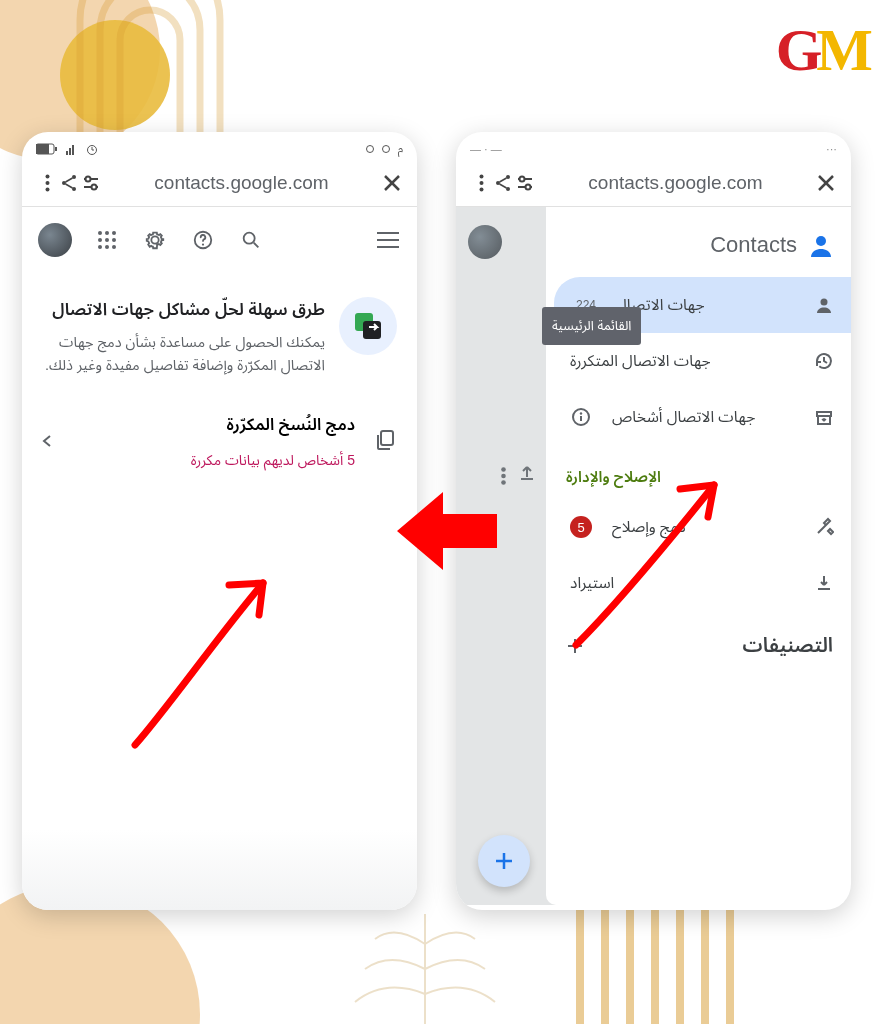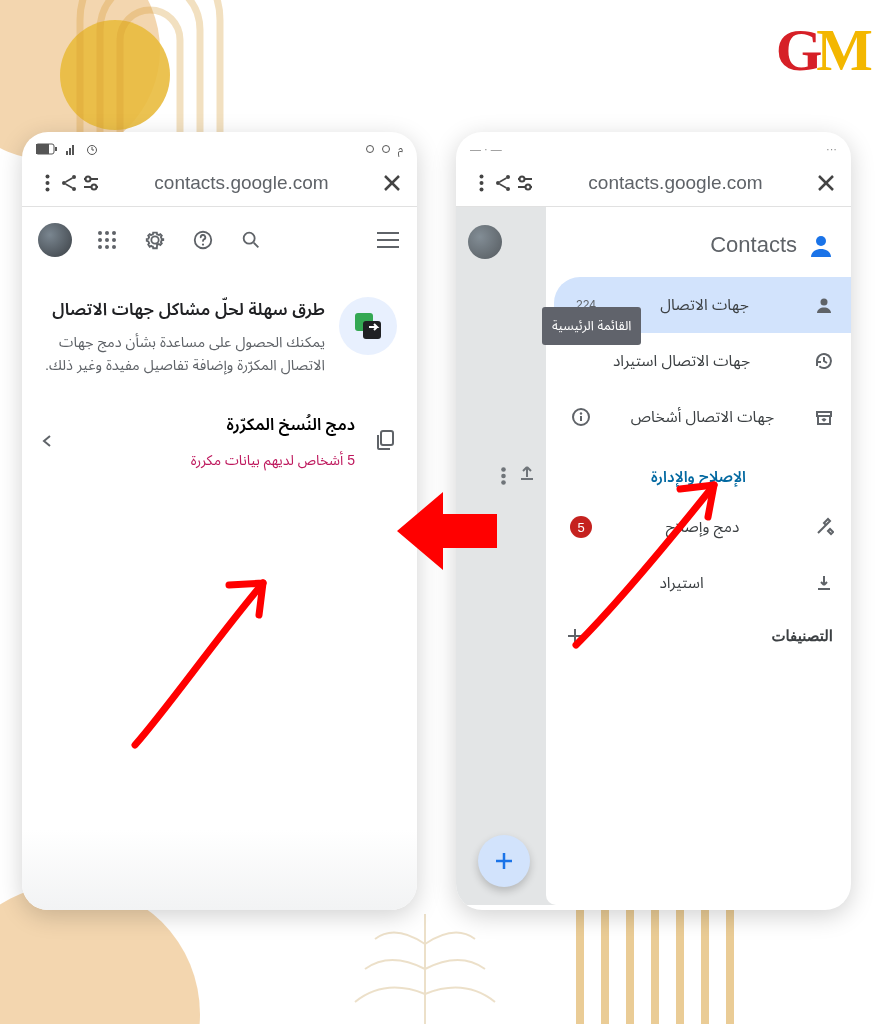--- a/index.html
+++ b/index.html
@@ -150,39 +150,39 @@
     font-size: 13px; padding: 5px 10px; border-radius: 3px;
     z-index: 4; white-space: nowrap;
   }
 
   .drawer-item {
     display: flex; align-items: center; padding: 12px 16px;
     gap: 20px; color: #3c4043; font-size: 15.5px;
     border-radius: 26px 0 0 26px; margin-left: 8px;
   }
   .drawer-item .di-ico { width: 22px; height: 22px; color: #5f6368; display:flex;align-items:center;justify-content:center;}
-  .drawer-item .di-label { flex: 1; text-align: center; }
+  .drawer-item .di-label { flex: 1; text-align: left; }
   .drawer-item .di-count { color: #5f6368; font-size: 12px; margin-left: 6px;}
   .drawer-item.selected { background: #d2e3fc; }
 
   .drawer-section {
-    padding: 16px 20px 6px; color: #0369a1; font-size: 15px; font-weight: 600;
-    text-align: center;
+    padding: 16px 20px 6px; color: #4d7c0f; font-size: 15px; font-weight: 600;
+    text-align: left;
   }
   .drawer-badge {
     min-width: 22px; height: 22px; border-radius: 11px;
     background: #c5221f; color: #fff; font-size: 13px;
     display: flex; align-items: center; justify-content: center;
     padding: 0 4px;
   }
 
   .drawer-label-row {
     display: flex; align-items: center; justify-content: space-between;
     padding: 14px 18px 8px;
-    color: #3c4043; font-size: 15px; font-weight: 600; font-family: Liberation Serif, serif;
+    color: #3c4043; font-size: 20px; font-weight: 600;
   }
   .plus-btn { width: 22px; height: 22px; color: #5f6368; display:flex;align-items:center;justify-content:center; }
 
   .label-row {
     display: flex; align-items: center; gap: 14px;
     padding: 12px 18px; color: #5f6368; font-size: 14.5px;
   }
   .label-row .tag-ico { width: 22px; height: 22px; color: #3c4043; }
   .label-row .label-text { flex: 1; text-align: right; }
   .label-row .edit-ico, .label-row .del-ico { width: 20px; height: 20px; color: #5f6368; }
@@ -475,21 +475,21 @@
       </div>
 
       <div class="drawer-item">
         <div class="di-ico">
           <svg width="20" height="20" viewBox="0 0 20 20">
               <path d="M3 10a7 7 0 1 1 2.3 5.2" fill="none" stroke="#5f6368" stroke-width="2"></path>
               <path d="M3 15v-4h4" fill="none" stroke="#5f6368" stroke-width="2"></path>
               <path d="M10 6v4l3 2" fill="none" stroke="#5f6368" stroke-width="2"></path>
             </svg>
         </div>
-        <div class="di-label">جهات الاتصال استيراد</div>
+        <div class="di-label">جهات الاتصال المتكررة</div>
       </div>
 
       <div class="drawer-item">
         <div class="di-ico">
           <svg width="20" height="20" viewBox="0 0 20 20">
               <rect x="3" y="5" width="14" height="4" fill="none" stroke="#5f6368" stroke-width="2"></rect>
               <rect x="4" y="9" width="12" height="8" fill="none" stroke="#5f6368" stroke-width="2"></rect>
               <path d="M10 11v3m0 0-2-2m2 2 2-2" fill="none" stroke="#5f6368" stroke-width="1.5"></path>
             </svg>
         </div>

